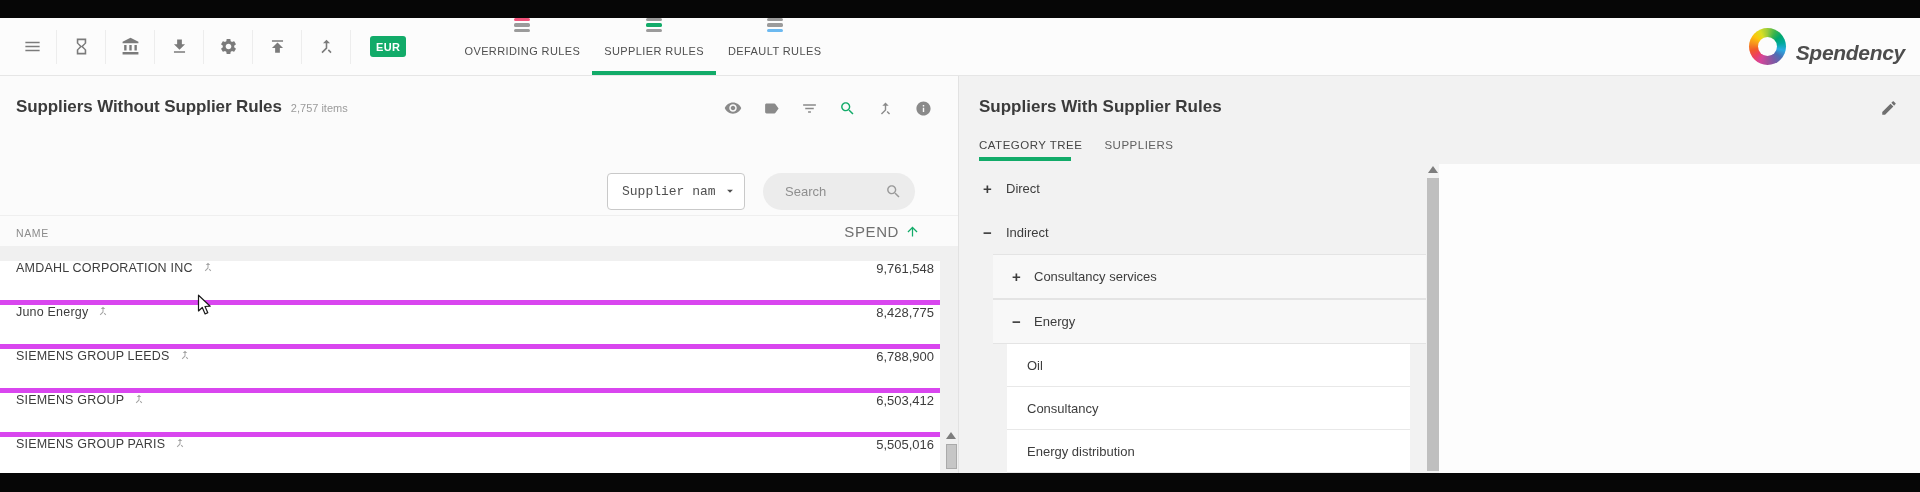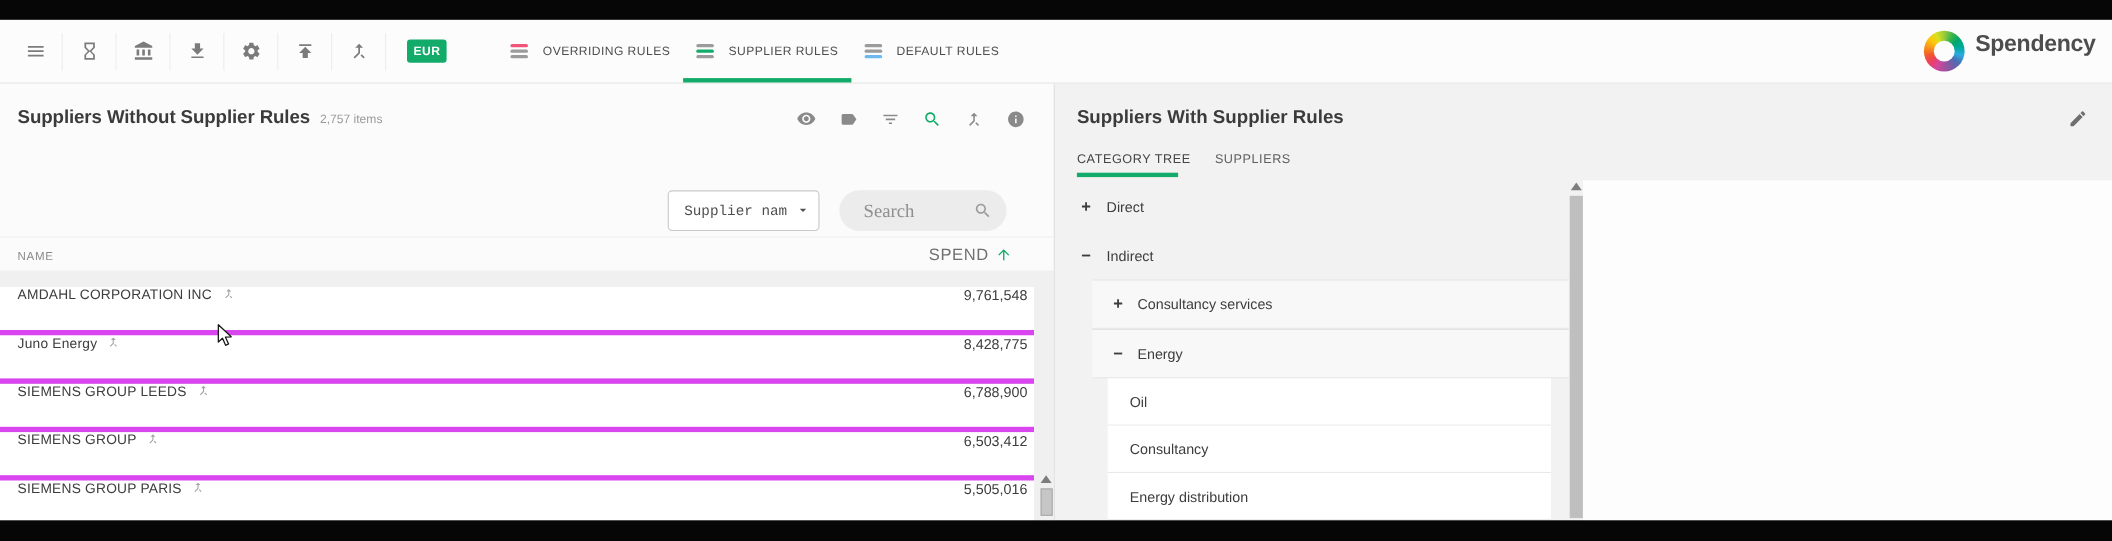--- a/index.html
+++ b/index.html
@@ -21,30 +21,30 @@
              display:flex; align-items:center; padding-left:8px; z-index:2; }
   .tool-cell { width:49px; height:34px; display:flex; align-items:center; justify-content:center;
                border-right:1px solid #ededed; cursor:pointer; }
   .tool-cell svg { fill:#7b7b7b; }
   .currency-btn { margin-left:19px; min-width:31px; height:21px; padding:0 6px;
                   background:#12ab69; color:#fff; font-size:11px; font-weight:bold;
                   letter-spacing:.4px; border:none; border-radius:3px; cursor:pointer;
                   display:flex; align-items:center; justify-content:center;
                   font-family:"Liberation Sans", sans-serif; }
   .nav-tabs { display:flex; height:100%; margin-left:46px; }
-  .nav-tab  { display:flex; align-items:center; gap:13px; padding:0 12px; position:relative; cursor:pointer; }
+  .nav-tab  { display:flex; align-items:center; gap:13px; padding:0 12px; position:relative; cursor:pointer;flex-direction:column; }
   .nav-tab-label { font-size:11px; letter-spacing:.4px; color:#4f4f4f; white-space:nowrap; }
   .layers-icon { width:16px; height:14px; display:flex; flex-direction:column; justify-content:space-between; }
   .layers-icon i { display:block; height:3.4px; border-radius:1.6px; background:#9b9b9b; }
   .tab-overriding .layers-icon i:nth-child(1) { background:#f1537b; }
   .tab-supplier   .layers-icon i:nth-child(2) { background:#12ab69; }
   .tab-default    .layers-icon i:nth-child(3) { background:#6cb9f0; }
   .active-tab-indicator { position:absolute; left:0; bottom:0; width:100%; height:4px; background:#12ab69; }
 
-  .brand { margin-left:auto; margin-right:15px; display:flex; align-items:flex-start; gap:10px; }
+  .brand { margin-left:auto; margin-right:15px; display:flex; align-items:flex-end; gap:10px;font-style:italic; }
   .logo-ring { width:37px; height:37px; border-radius:50%; position:relative;
     background:conic-gradient(#9aca3c,#3db54a,#00a76d,#00a99d,#29abe2,#4a6fb5,#7b5aa6,#a5509b,#d4459c,#ed4061,#f15a29,#f7941d,#fdc60b,#d9e021,#9aca3c); }
   .logo-ring::after { content:""; position:absolute; inset:9px; background:#fcfcfc; border-radius:50%; }
   .brand-name { font-size:21px; font-weight:bold; color:#4d4d4d; letter-spacing:-.3px; }
 
   
   .panel-left { position:absolute; left:0; top:76px; width:958px; height:397px; background:#fbfbfb; }
   .lp-title-row { position:absolute; left:16px; top:21px; display:flex; align-items:baseline; gap:9px; }
   .lp-title { font-size:17px; font-weight:bold; color:#3b3b3b; letter-spacing:-.1px; }
   .lp-count { font-size:11px; color:#9b9b9b; }
@@ -58,21 +58,21 @@
       background:#fff; font-size:13px; color:#4f4f4f; padding:0 28px 0 14px;
       appearance:none; -webkit-appearance:none; outline:none;
       font-family:Liberation Mono, monospace; cursor:pointer; }
   .lp-select-chevron { position:absolute; right:8px; top:11px; pointer-events:none; }
   .lp-select-chevron svg { fill:#4f4f4f; }
 
   .lp-search { position:absolute; left:763px; top:97px; width:152px; height:37px;
                background:#ececec; border-radius:19px; display:flex; align-items:center;
                padding:0 13px 0 22px; }
   .lp-search input { flex:1; min-width:0; border:none; background:transparent; outline:none;
-                     font-size:17px; color:#444; font-family:Liberation Serif, serif; }
+                     font-size:13px; color:#444; font-family:Liberation Sans, sans-serif; }
   .lp-search input::placeholder { color:#8f8f8f; }
   .lp-search svg { fill:#9a9a9a; flex:none; }
 
   .lp-thead { position:absolute; left:0; top:139px; width:958px; height:31px; border-top:1px solid #efefef; }
   .col-name  { position:absolute; left:16px; top:11px; font-size:10.5px; color:#8b8b8b; letter-spacing:.6px; }
   .col-spend { position:absolute; right:38px; top:7px; display:flex; align-items:center; gap:6px; cursor:pointer; }
   .col-spend span { font-size:15px; color:#6f6f6f; letter-spacing:.6px; }
   .col-spend svg { fill:#12ab69; }
 
   .lp-list { position:absolute; left:0; top:170px; width:958px; height:227px; background:#f0f0f0; }

